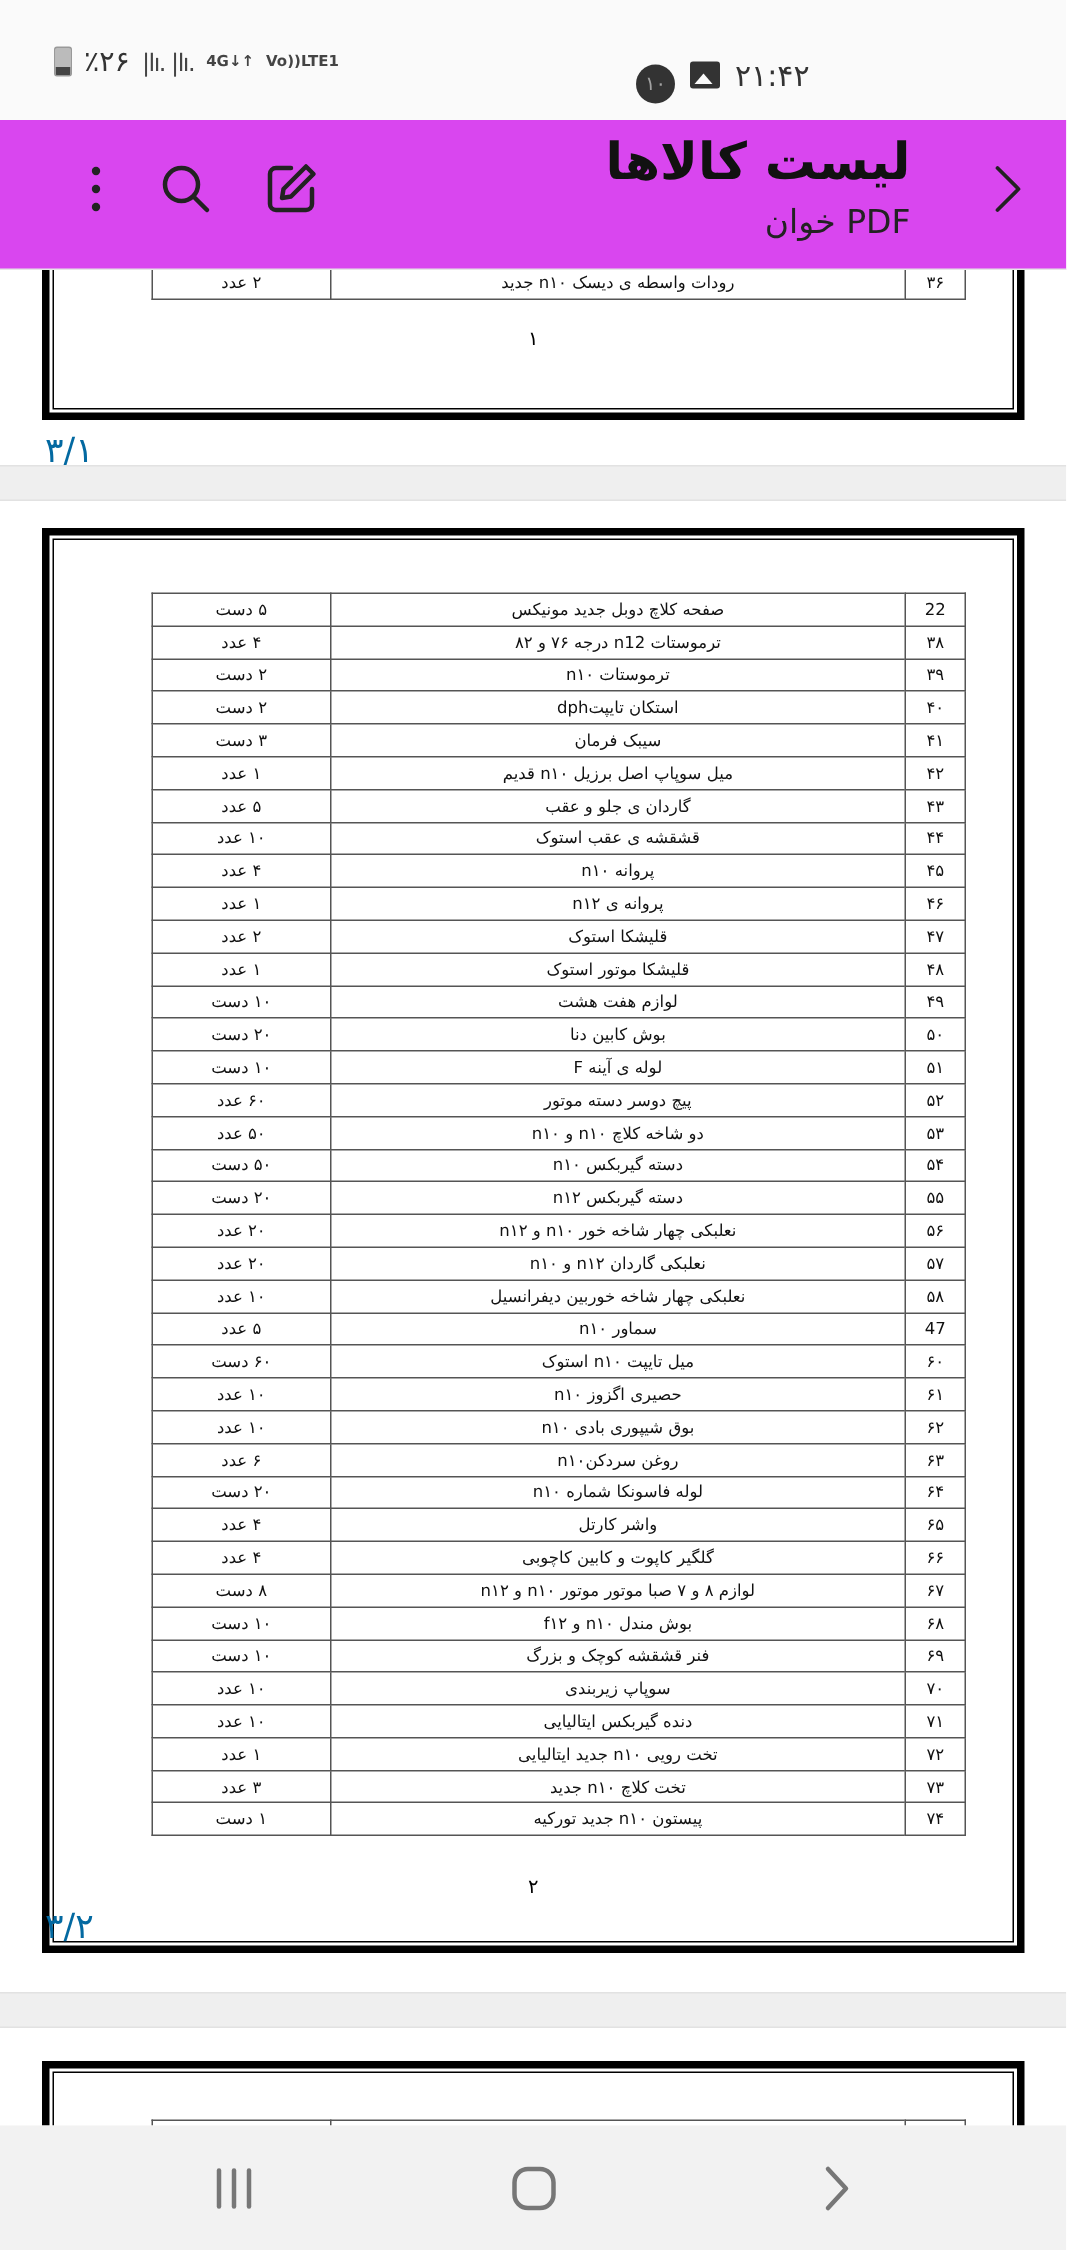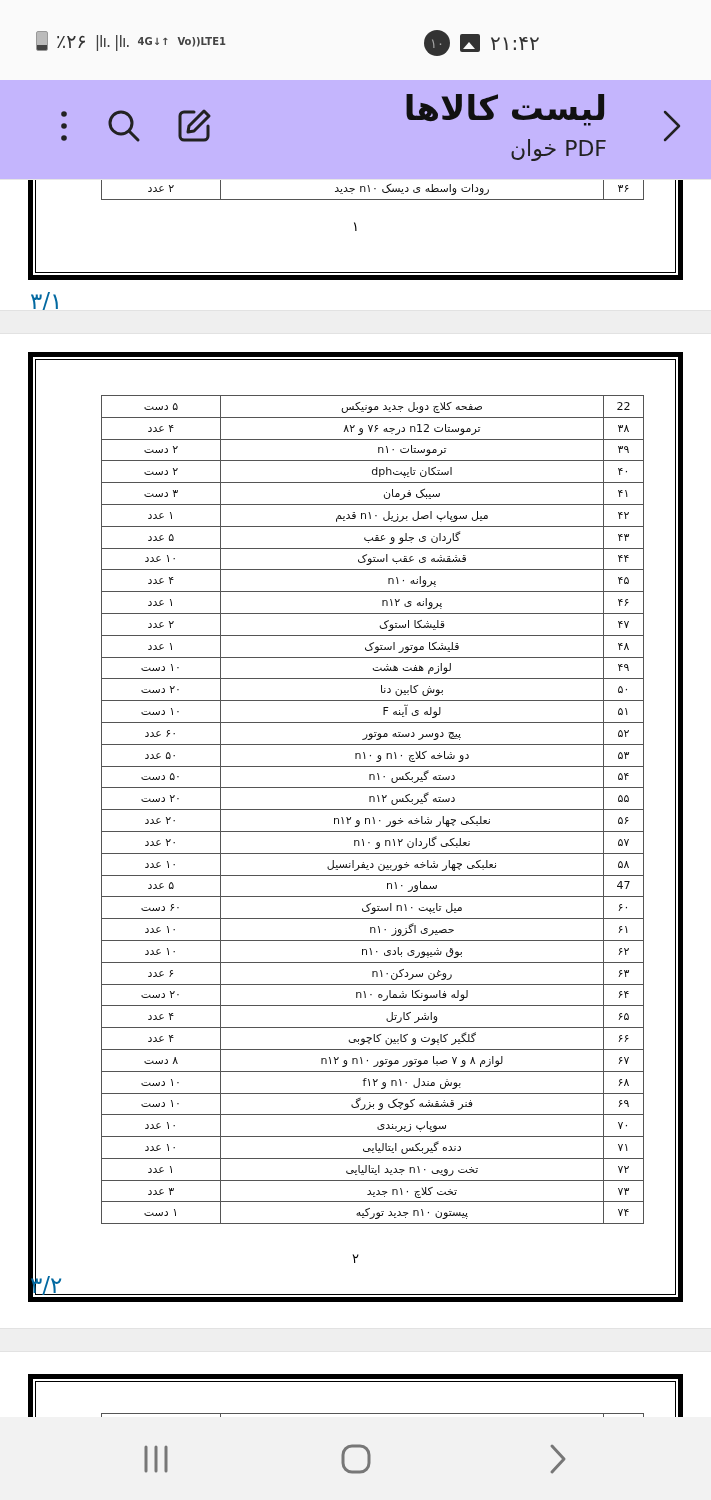--- a/index.html
+++ b/index.html
@@ -6,26 +6,26 @@
   html, body { width: 711px; height: 1500px; overflow: hidden; background: #ffffff; font-family: "DejaVu Sans", sans-serif; }
   .screen { position: relative; width: 711px; height: 1500px; background: #ffffff; overflow: hidden; }
 
   
   .status-bar { position: absolute; top: 0; left: 0; width: 711px; height: 80px; background: #fafafa; }
   .status-left { position: absolute; left: 36px; top: 30px; display: flex; align-items: center; gap: 8px; font-size: 19px; color: #333; }
   .battery { width: 12px; height: 20px; border: 1px solid #999; border-radius: 2px; background: linear-gradient(to top, #444 30%, #bbb 30%); }
   .signal { font-size: 16px; letter-spacing: -1px; color: #444; }
   .net { display: flex; flex-direction: row; font-size: 10px; line-height: 11px; color: #444; font-weight: bold; }
   .status-right { position: absolute; left: 424px; top: 30px; display: flex; align-items: center; gap: 10px; font-size: 20px; color: #333; }
-  .notif-badge { width: 26px; height: 26px; border-radius: 50%; background: #333; color: #a3a3a3; font-size: 13px; display: flex; align-items: center; justify-content: center; }
+  .notif-badge { width: 26px; height: 26px; border-radius: 50%; background: #333; color: #a3a3a3; font-size: 13px; display: flex; align-items: center; justify-content: center; margin-top: 13px; }
   .image-icon { width: 20px; height: 18px; background: #333; border-radius: 2px; position: relative; }
   .image-icon::after { content: ""; position: absolute; left: 3px; bottom: 3px; border-left: 6px solid transparent; border-right: 6px solid transparent; border-bottom: 7px solid #fafafa; }
 
   
-  .app-bar { position: absolute; top: 80px; left: 0; width: 711px; height: 100px; background: #c4b5fd; border-bottom: 1px solid #e6e6e6; z-index: 5; }
+  .app-bar { position: absolute; top: 80px; left: 0; width: 711px; height: 100px; background: #d946ef; border-bottom: 1px solid #e6e6e6; z-index: 5; }
   .back-btn { position: absolute; right: 22px; top: 28px; width: 36px; height: 36px; }
   .title { position: absolute; right: 104px; top: 8px; font-size: 34px; font-weight: bold; color: #111; direction: rtl; }
   .subtitle { position: absolute; right: 104px; top: 56px; font-size: 22px; color: #222; direction: rtl; }
   .tb-icon { position: absolute; top: 26px; width: 40px; height: 40px; }
   .more-icon { left: 44px; }
   .search-icon { left: 104px; }
   .edit-icon { left: 174px; }
 
   
   .doc { position: absolute; top: 180px; left: 0; width: 711px; height: 1237px; background: #ffffff; overflow: hidden; }

